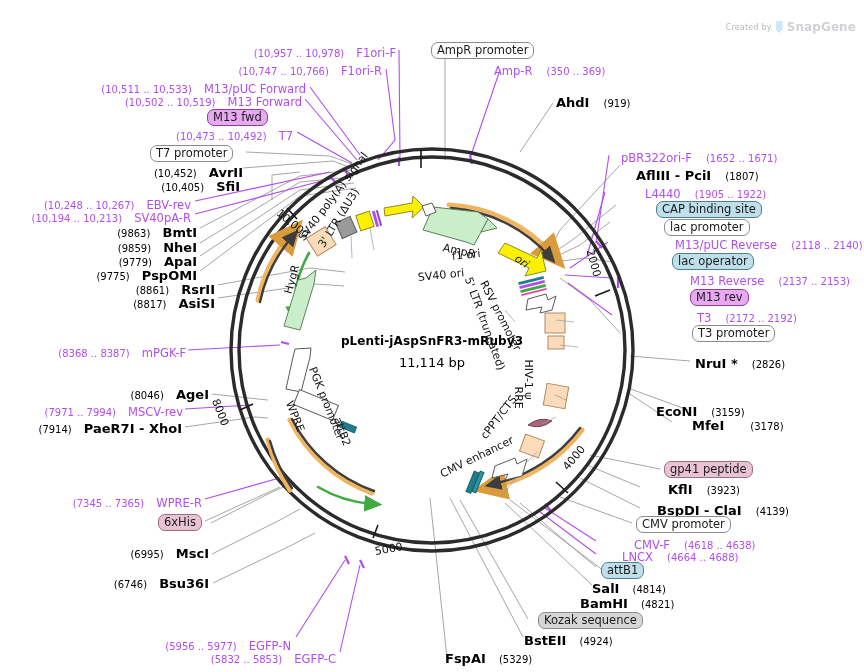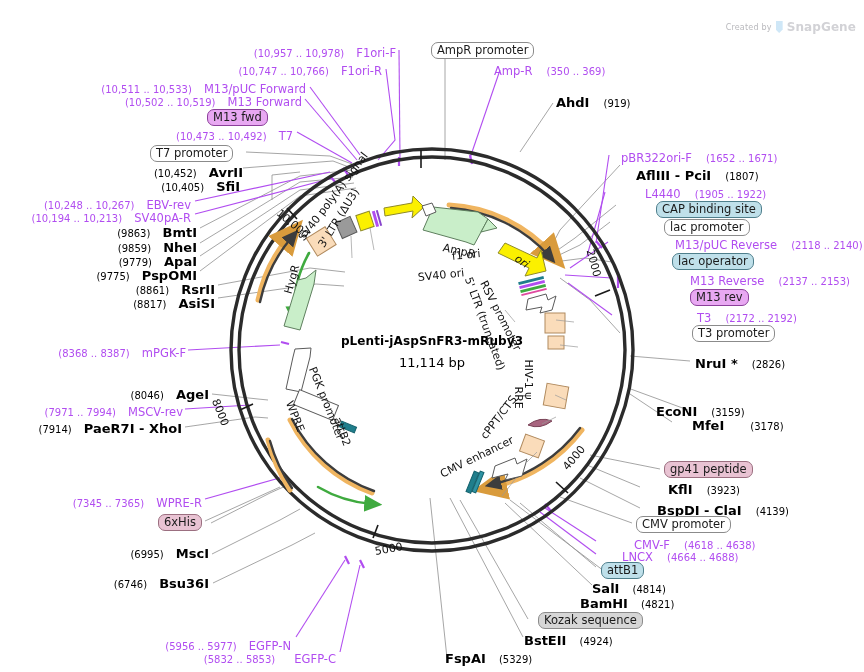--- a/index.html
+++ b/index.html
@@ -378,21 +378,21 @@
     <span class="pos">(6746)</span>
     <span class="enz" style="margin-left:7px;">Bsu36I</span>
   </div>
 
   <div class="lbl ra" style="left:291px;top:637px;">
     <span class="prmpos">(5956 .. 5977)</span>
     <span class="prm" style="margin-left:7px;">EGFP-N</span>
   </div>
   <div class="lbl ra" style="left:336px;top:650px;">
     <span class="prmpos">(5832 .. 5853)</span>
-    <span class="prm" style="margin-left:14px;">EGFP-C</span>
+    <span class="prm" style="margin-left:7px;">EGFP-C</span>
   </div>
   <div class="lbl" style="left:445px;top:650px;">
     <span class="enz">FspAI</span>
     <span class="pos" style="margin-left:8px;">(5329)</span>
   </div>
   <div class="lbl" style="left:524px;top:632px;">
     <span class="enz">BstEII</span>
     <span class="pos" style="margin-left:8px;">(4924)</span>
   </div>
   <div class="lbl" style="left:592px;top:580px;">

